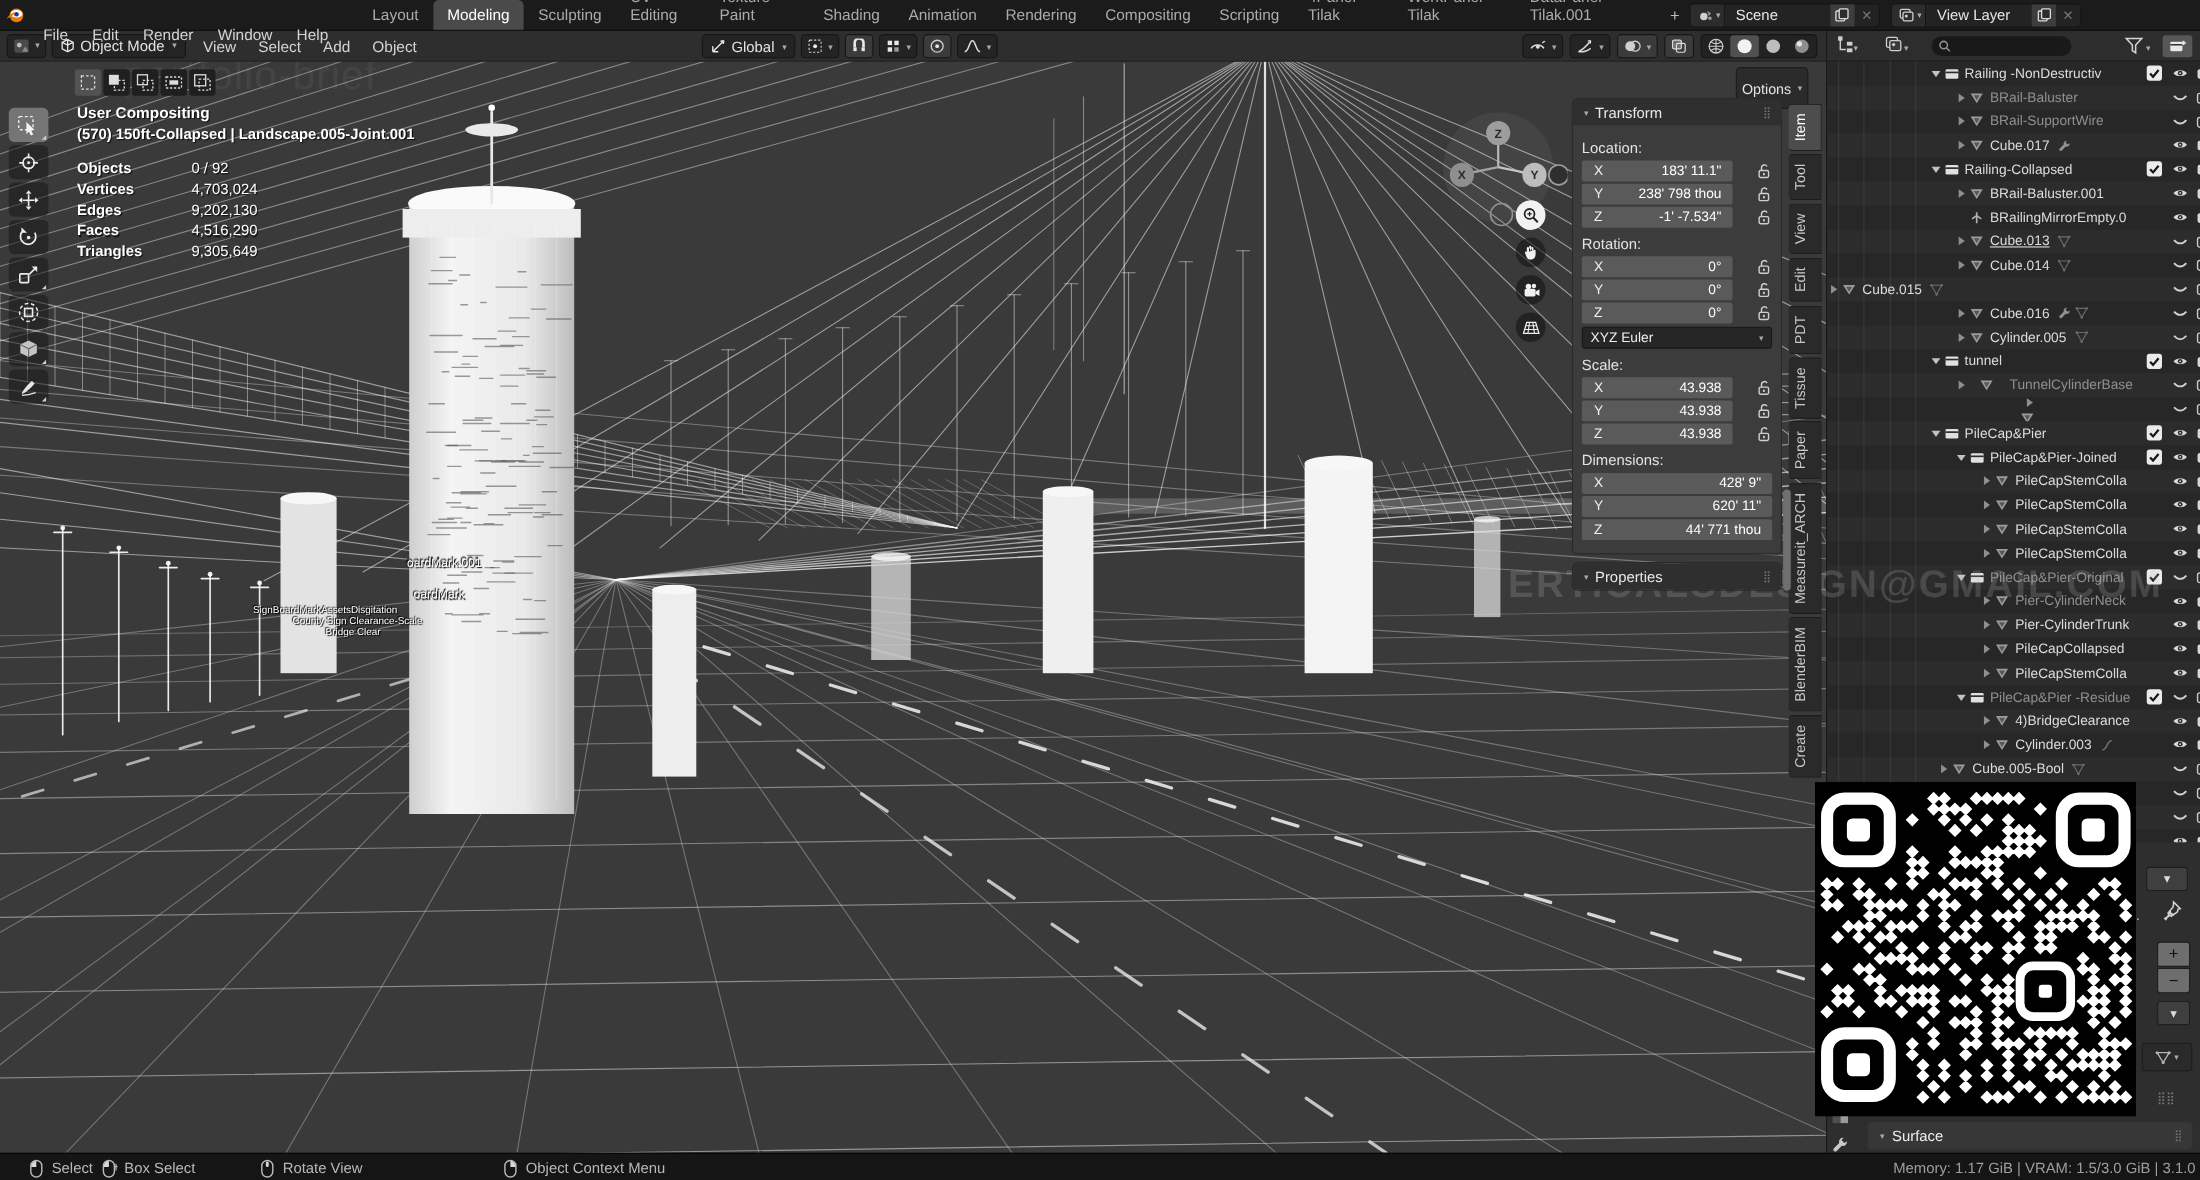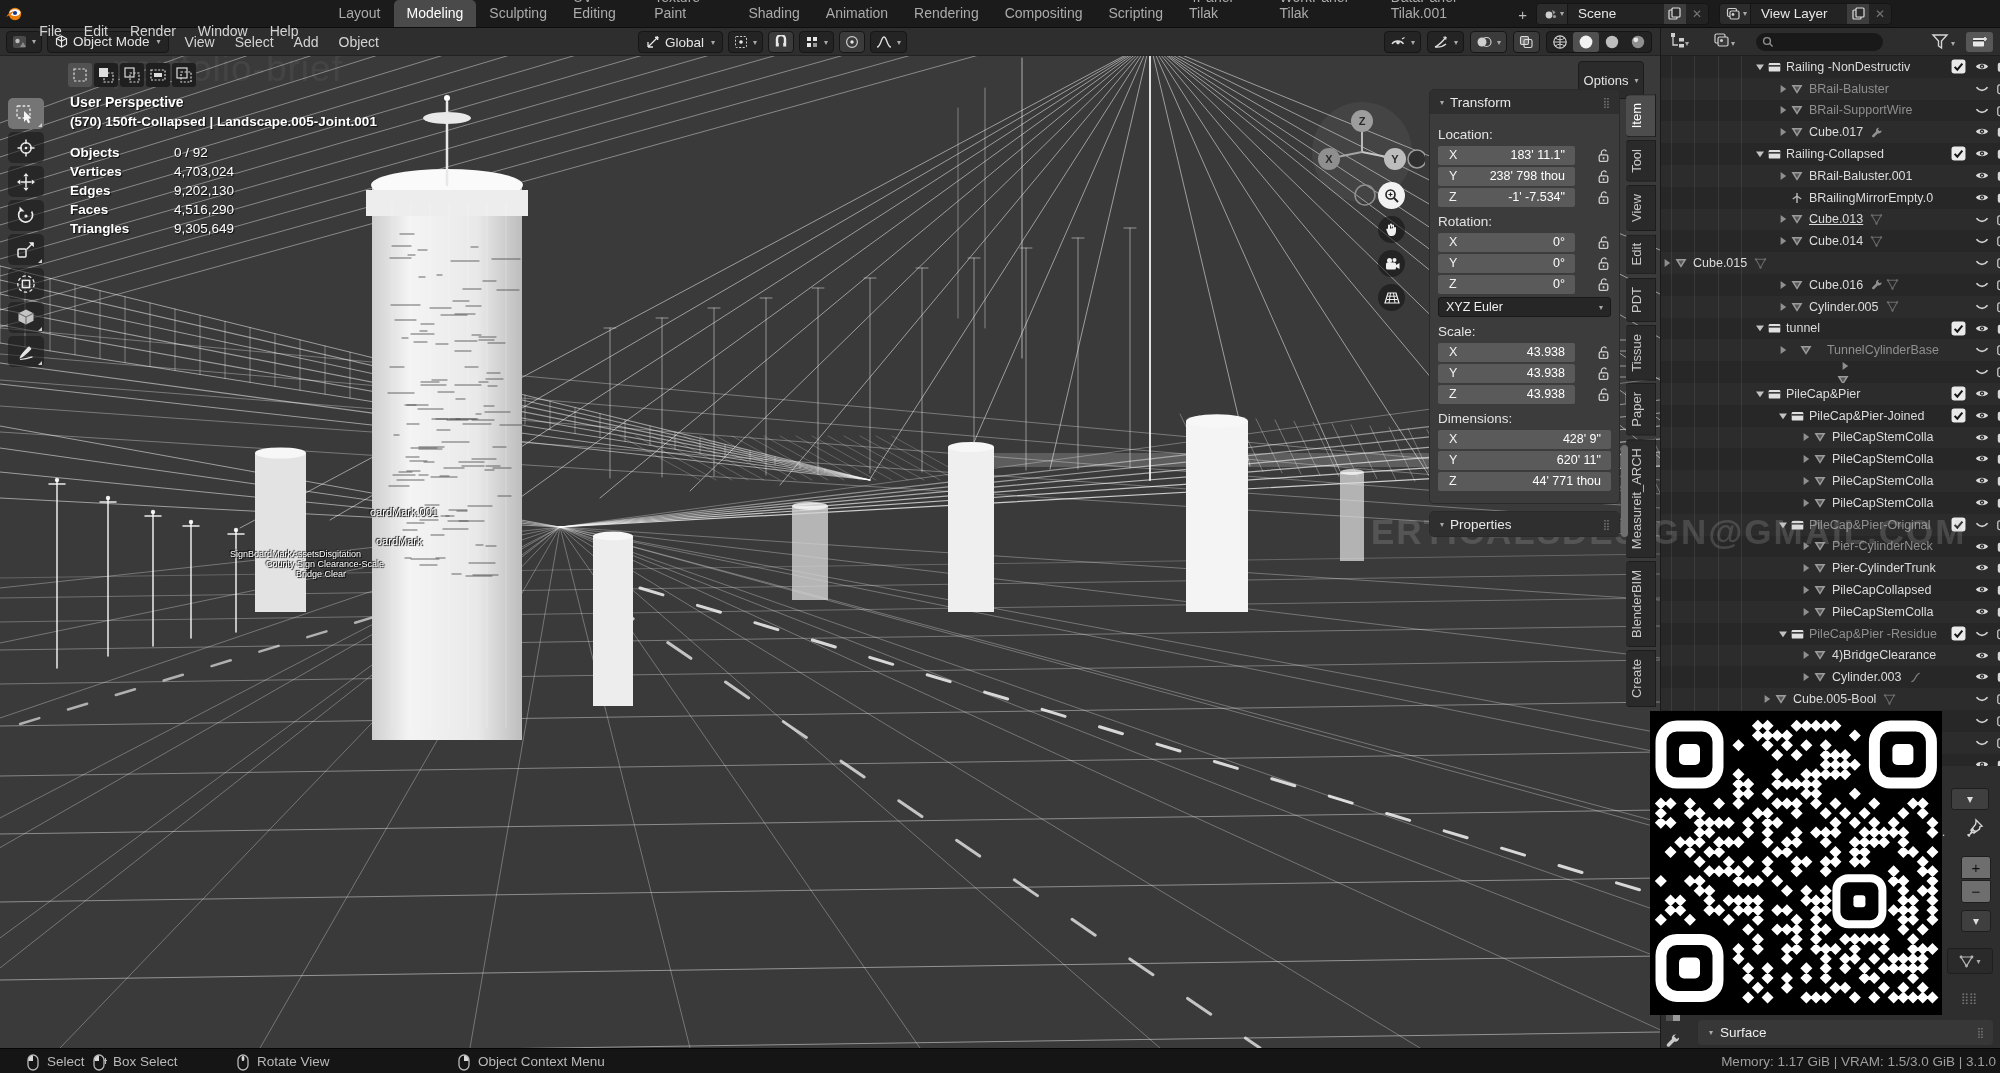--- a/index.html
+++ b/index.html
@@ -782,21 +782,21 @@
       <div class="tool">
         <svg width="22" height="22" viewBox="0 0 22 22">
           <path d="M4.5 17.5c.8-4 7.5-10.8 9.6-12.2l2.4 2.4c-1.4 2.1-8.2 8.8-12 9.8z" fill="#e6e6e6"></path>
           <path d="M5 18.5c3.6-.2 8.4-1.2 12.5-2.6" fill="none" stroke="#e6e6e6" stroke-width="1.2"></path>
         </svg>
         <div class="corner"></div>
       </div>
     </div>
 
   <div id="stats">
-    <div class="t1">User Perspective</div>
+    <div class="t1">User Compositing</div>
     <div class="t2">(570) 150ft-Collapsed | Landscape.005-Joint.001</div>
     <div id="stats-rows">
         <div class="srow">
           <span class="sl">Objects</span>
           <span class="sv">0 / 92</span>
         </div>
         <div class="srow">
           <span class="sl">Vertices</span>
           <span class="sv">4,703,024</span>
         </div>

